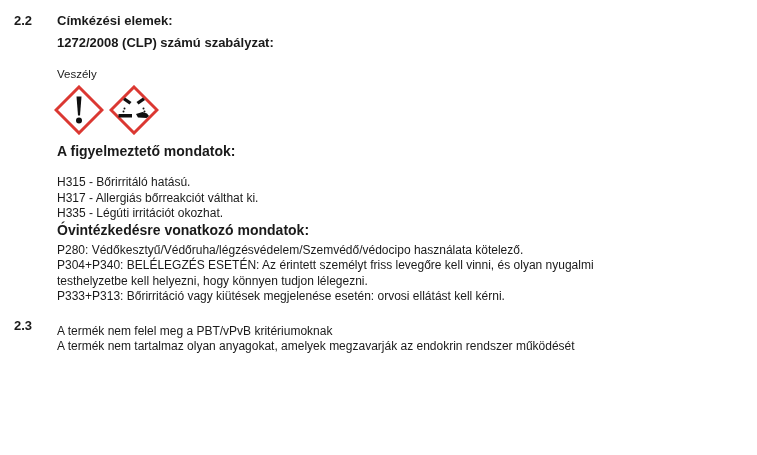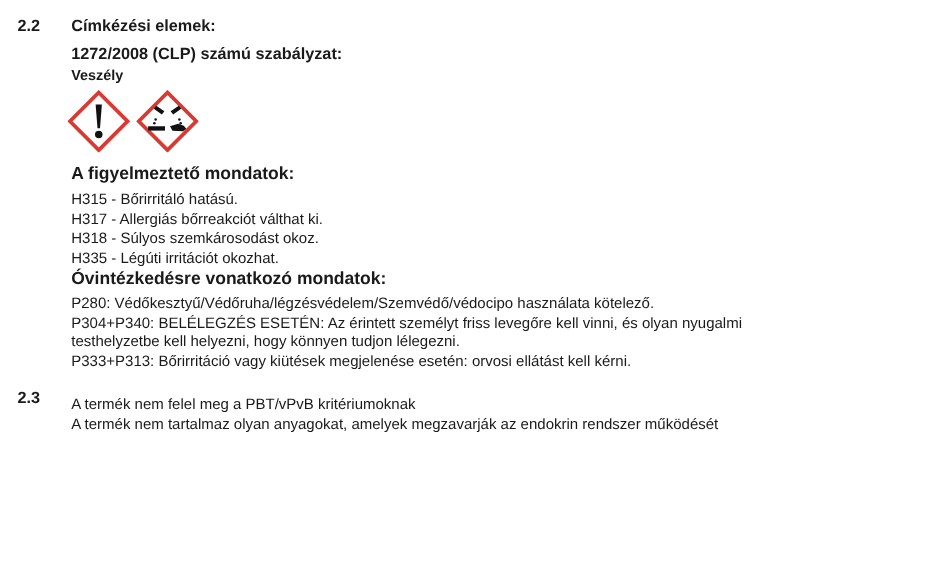--- a/index.html
+++ b/index.html
@@ -36,24 +36,24 @@
   }
   .h1 {
     font-weight: bold;
     font-size: 13px;
     line-height: 17px;
   }
   .h1.reg {
     margin-top: 5px;
   }
   .signal {
-    font-weight: bold;
+    font-weight: normal;
     font-size: 11.5px;
     line-height: 15px;
-    margin-top: 3px;
+    margin-top: 16px;
   }
   .pictos {
     display: flex;
     gap: 5px;
     margin-top: 3px;
     margin-left: -3px;
   }
   .picto {
     width: 50px;
     height: 50px;
@@ -63,21 +63,21 @@
     font-size: 14px;
     line-height: 16px;
   }
   .h2.warn {
     margin-top: 8px;
   }
   .h2.prec {
     margin-top: 0px;
   }
   .stmt-group {
-    margin-top: 6px;
+    margin-top: 16px;
   }
   .stmt-group.p-group {
     margin-top: 5px;
   }
   .line {
     font-size: 12px;
     line-height: 15.5px;
   }
   .sec23 {
     margin-top: 12px;
@@ -119,21 +119,20 @@
           <circle cx="69" cy="47" r="2" fill="#111111"></circle>
           <circle cx="71" cy="53" r="2" fill="#111111"></circle>
           <path d="M54 58 l13 -4 9 3 4 5 -5 4 -17 -1 z" fill="#111111"></path>
         </svg>
       </div>
 
       <div class="h2 warn">A figyelmeztető mondatok:</div>
       <div class="stmt-group">
         <div class="line">H315 - Bőrirritáló hatású.</div>
         <div class="line">H317 - Allergiás bőrreakciót válthat ki.</div>
-        <div class="line">H318 - Súlyos szemkárosodást okoz.</div>
         <div class="line">H335 - Légúti irritációt okozhat.</div>
       </div>
 
       <div class="h2 prec">Óvintézkedésre vonatkozó mondatok:</div>
       <div class="stmt-group p-group">
         <div class="line">P280: Védőkesztyű/Védőruha/légzésvédelem/Szemvédő/védocipo használata kötelező.</div>
         <div class="line">P304+P340: BELÉLEGZÉS ESETÉN: Az érintett személyt friss levegőre kell vinni, és olyan nyugalmi testhelyzetbe kell helyezni, hogy könnyen tudjon lélegezni.</div>
         <div class="line">P333+P313: Bőrirritáció vagy kiütések megjelenése esetén: orvosi ellátást kell kérni.</div>
       </div>
 

